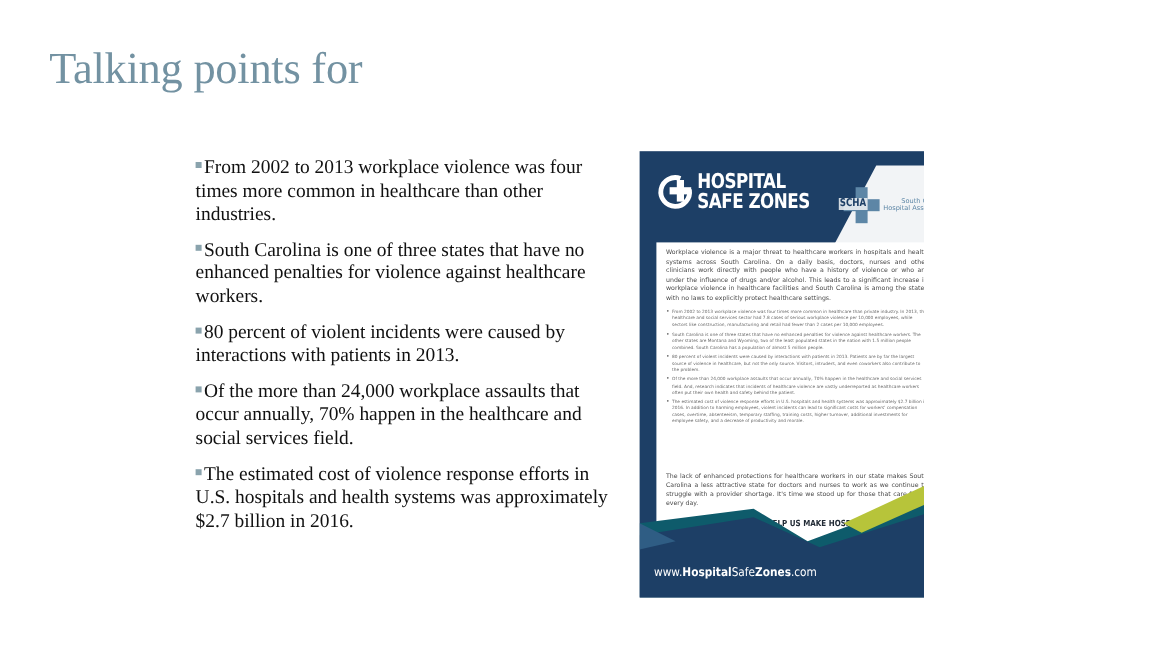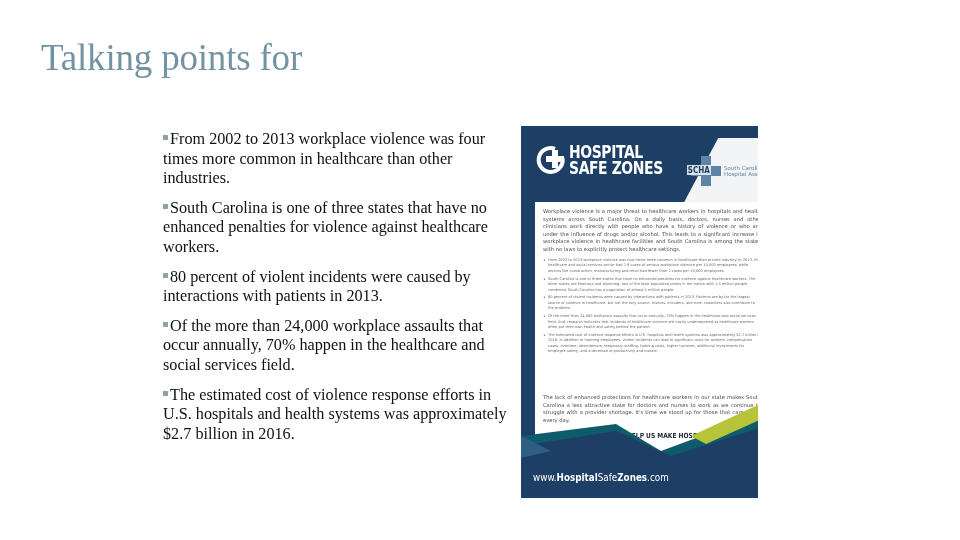--- a/index.html
+++ b/index.html
@@ -49,21 +49,21 @@
       width: 5px;
       height: 5px;
       background: #8aa3ad;
       margin-right: 2px;
       vertical-align: 4px;
     }
 
     
     .poster {
       position: absolute;
-      left: 521px;
+      left: 533px;
       top: 126px;
       width: 237px;
       height: 372px;
       background: #1d3f66;
       overflow: hidden;
     }
     .poster-header {
       position: absolute;
       left: 0; top: 0;
       width: 261px;
@@ -102,20 +102,21 @@
       background: #f2f4f6;
       transform: skewX(-28deg);
       transform-origin: bottom left;
     }
     .scha {
       position: absolute;
       left: 170px;
       top: 30px;
       display: flex;
       align-items: center;
+      text-align: right;
     }
     .scha-box {
       position: relative;
       width: 30px;
       height: 30px;
     }
     .scha-cross-v {
       position: absolute; left: 10px; top: 0; width: 10px; height: 30px; background: #5d86a6;
     }
     .scha-cross-h {

